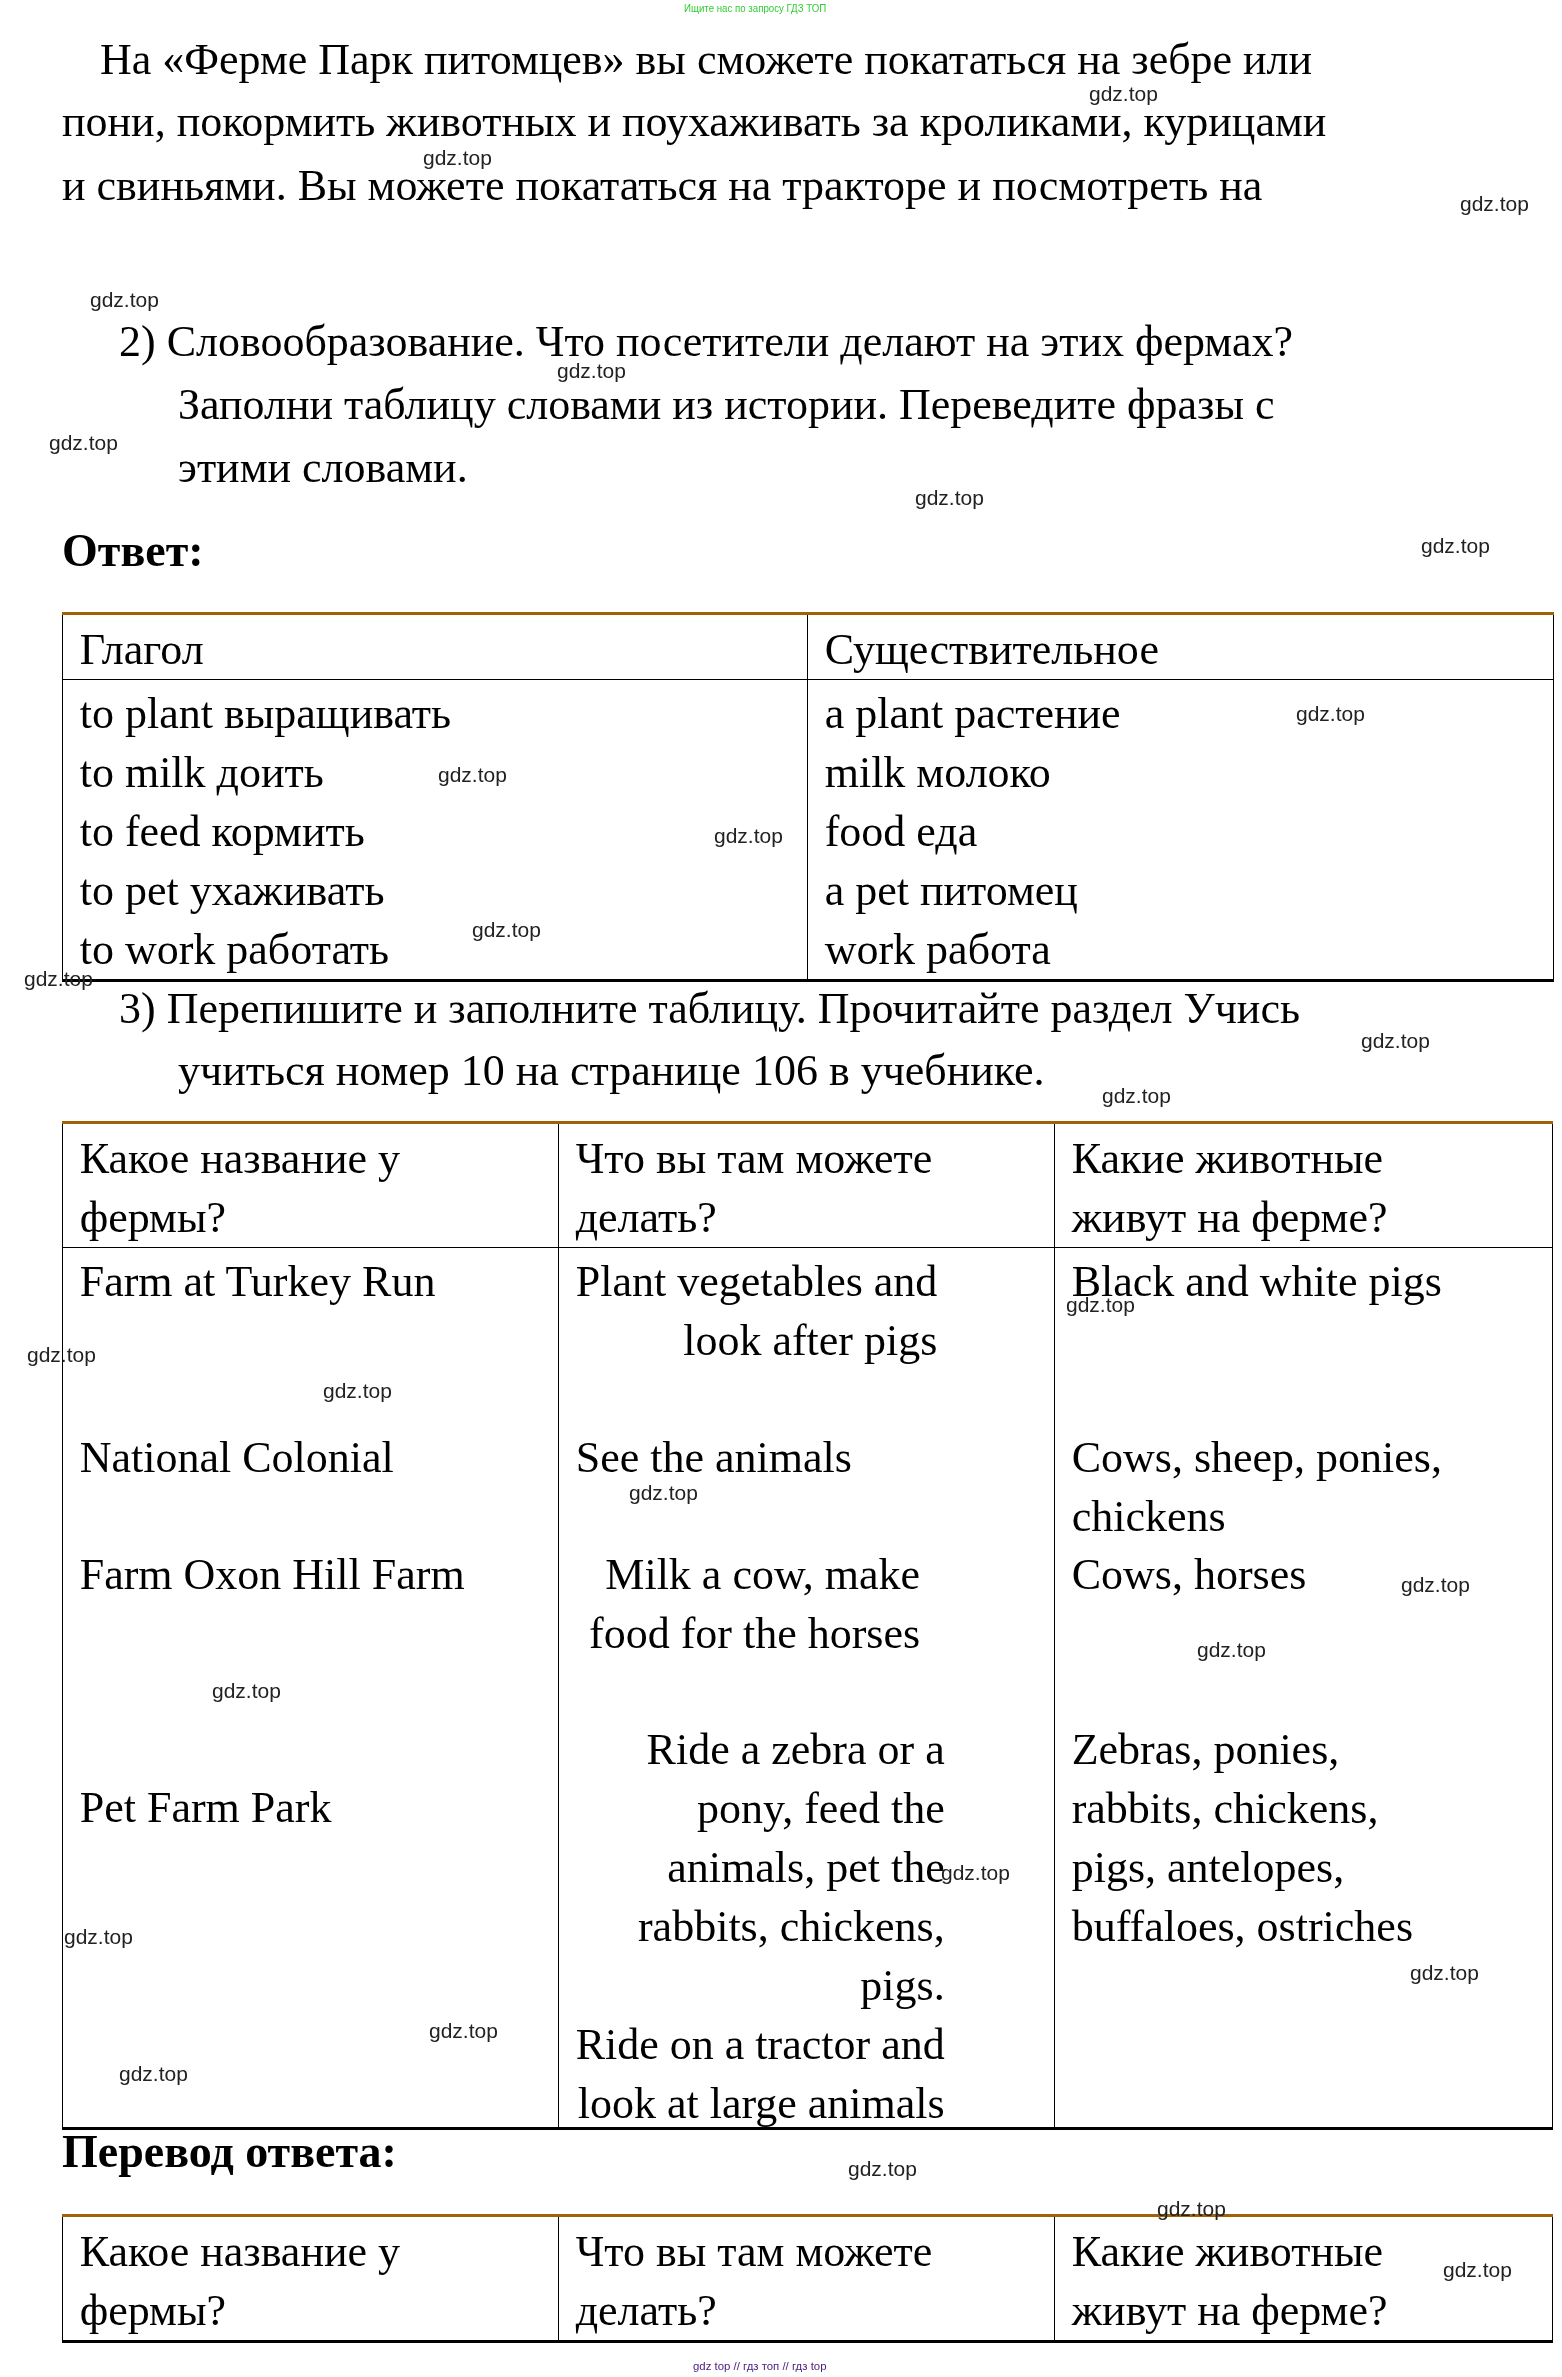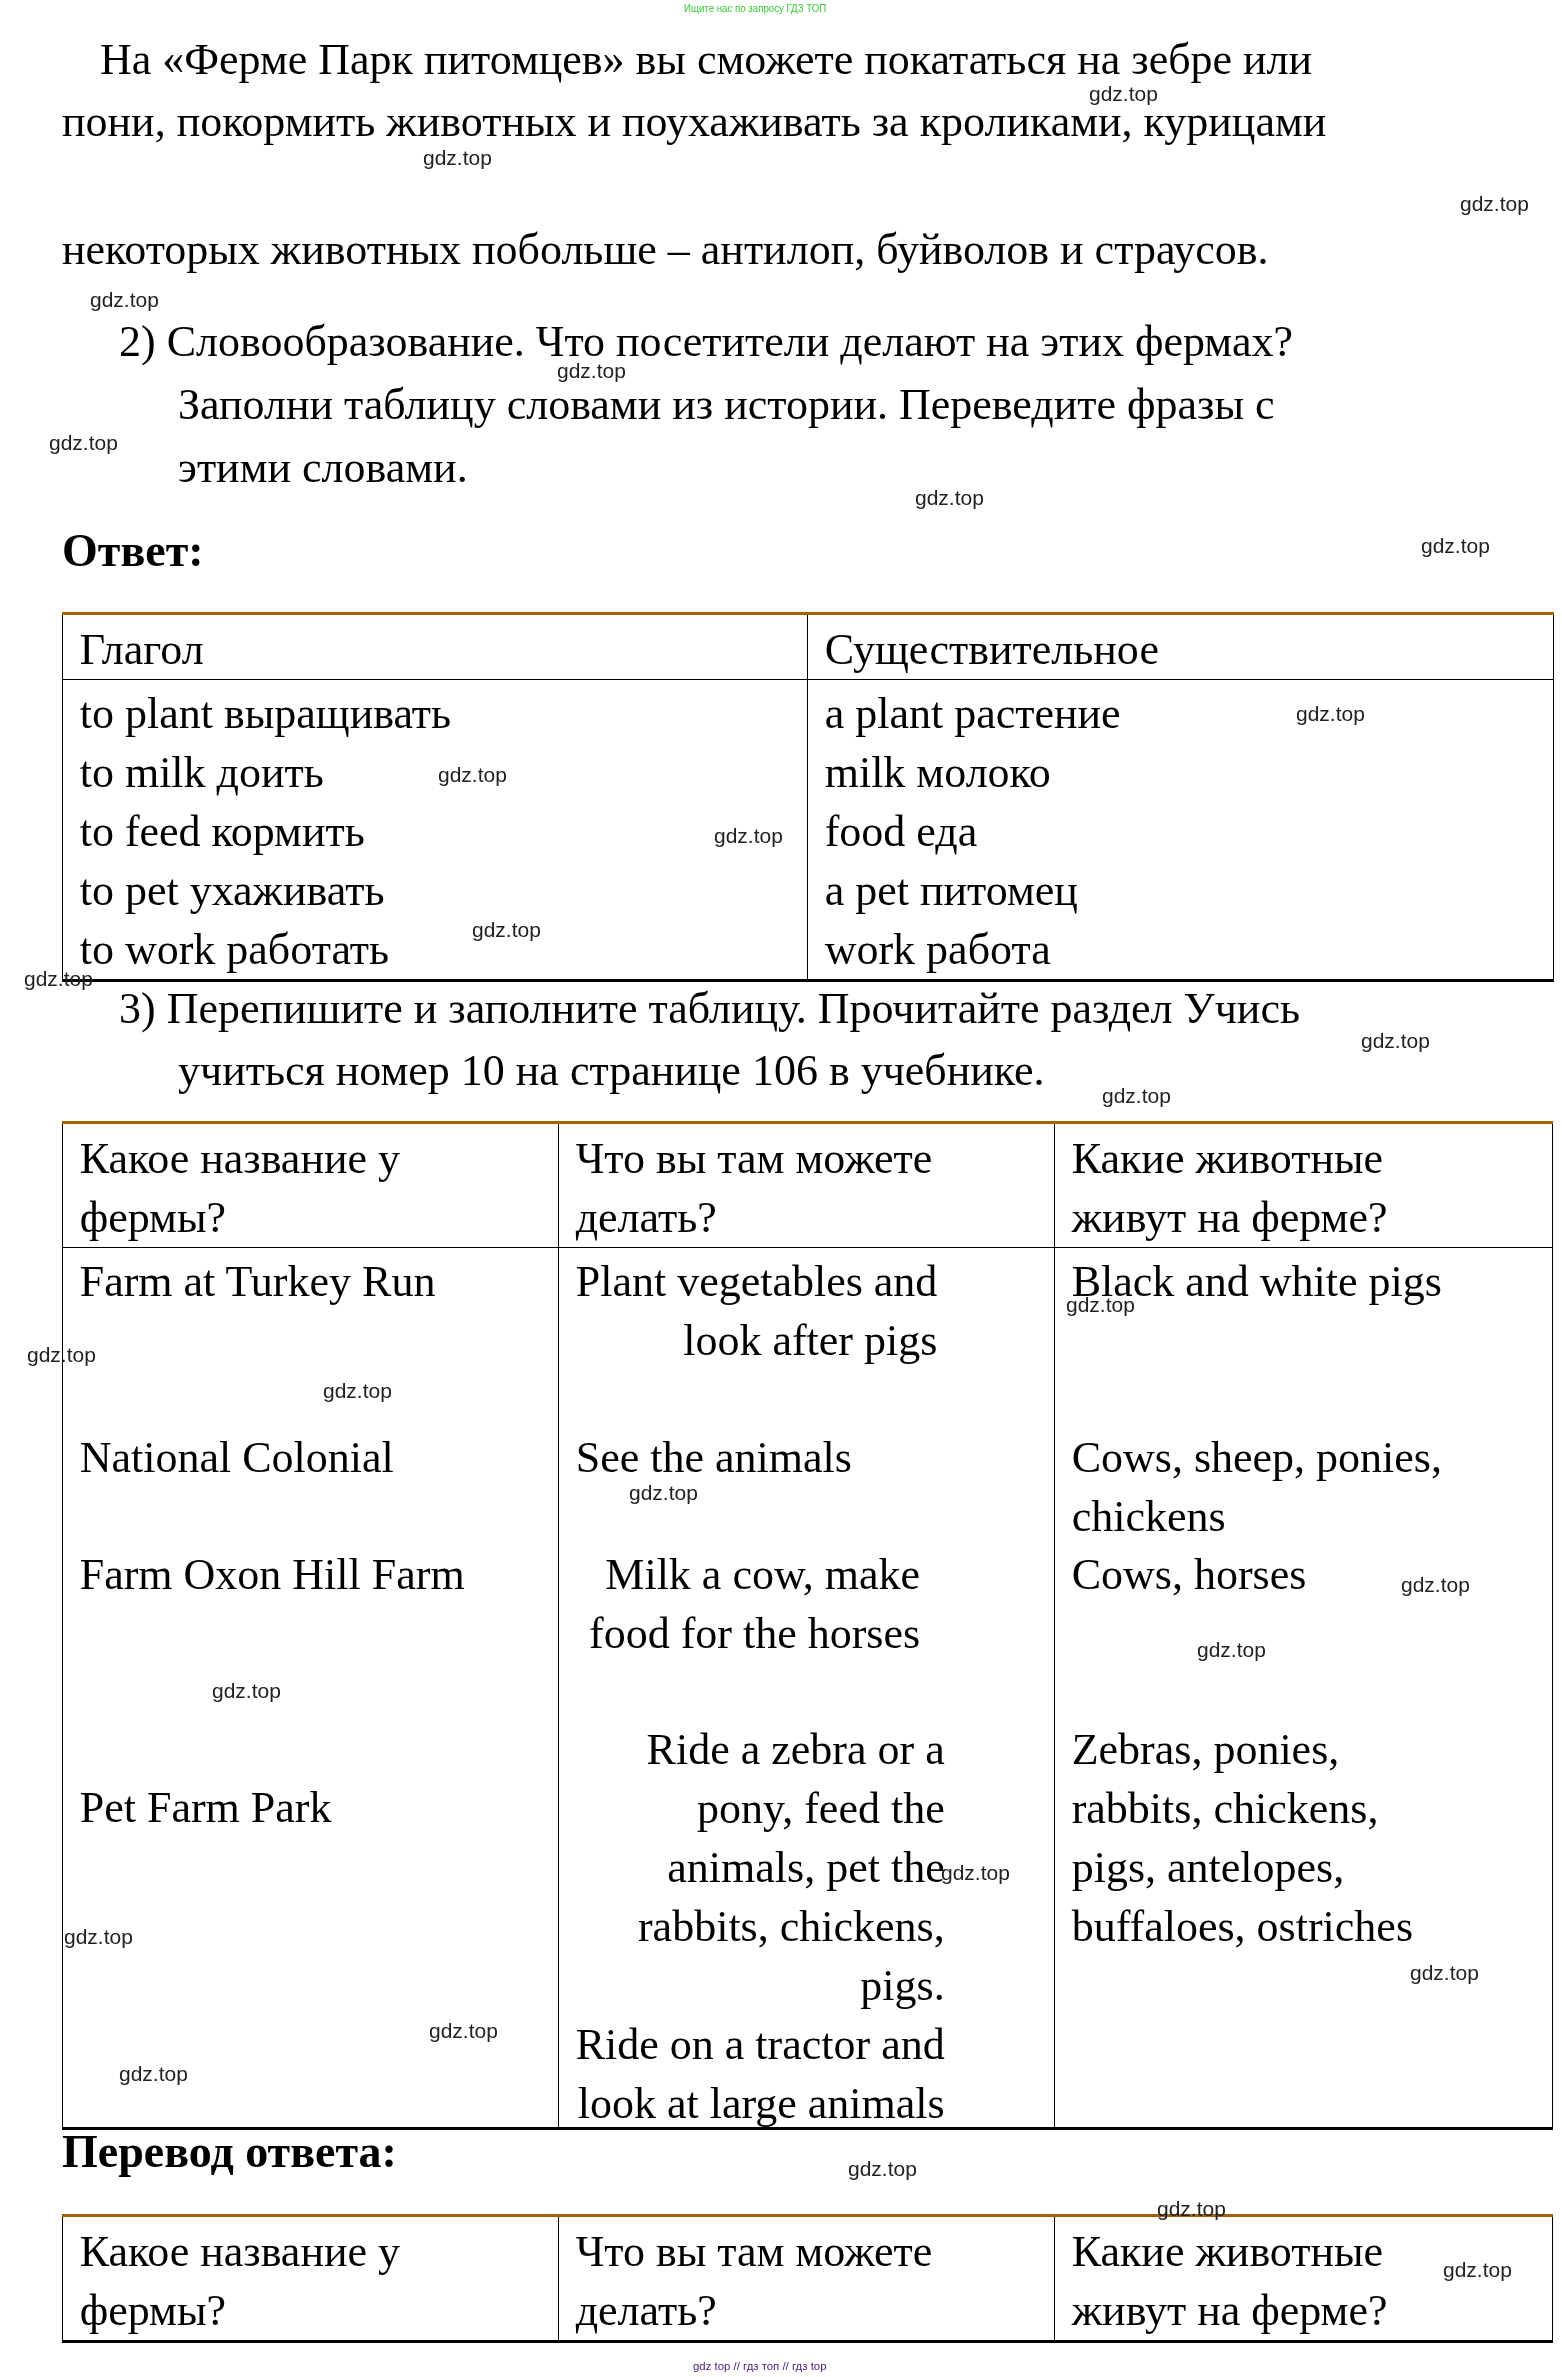--- a/index.html
+++ b/index.html
@@ -22,21 +22,21 @@
   .cell-line { display: block; white-space: nowrap; }
 </style>
 </head>
 <body>
 
 <div class="abs banner">Ищите нас по запросу ГДЗ ТОП</div>
 
 <div class="abs para" style="left:0;top:0;width:1563px;height:305px;">
   <span class="line" style="left:100px;top:29px;">На «Ферме Парк питомцев» вы сможете покататься на зебре или</span>
   <span class="line" style="left:62px;top:91px;">пони, покормить животных и поухаживать за кроликами, курицами</span>
-  <span class="line" style="left:62px;top:219px;">некоторых животных побольше – антилоп, буйволов и страусов.</span>
+  <span class="line" style="left:62px;top:155px;">и свиньями. Вы можете покататься на тракторе и посмотреть на</span>
 </div>
 
 <div class="abs para" style="left:0;top:305px;width:1563px;height:198px;">
   <span class="line" style="left:119px;top:6px;">2) Словообразование. Что посетители делают на этих фермах?</span>
   <span class="line" style="left:178px;top:69px;">Заполни таблицу словами из истории. Переведите фразы с</span>
   <span class="line" style="left:178px;top:132px;">этими словами.</span>
 </div>
 
 <div class="abs heading" style="left:62px;top:524px;">Ответ:</div>
 

